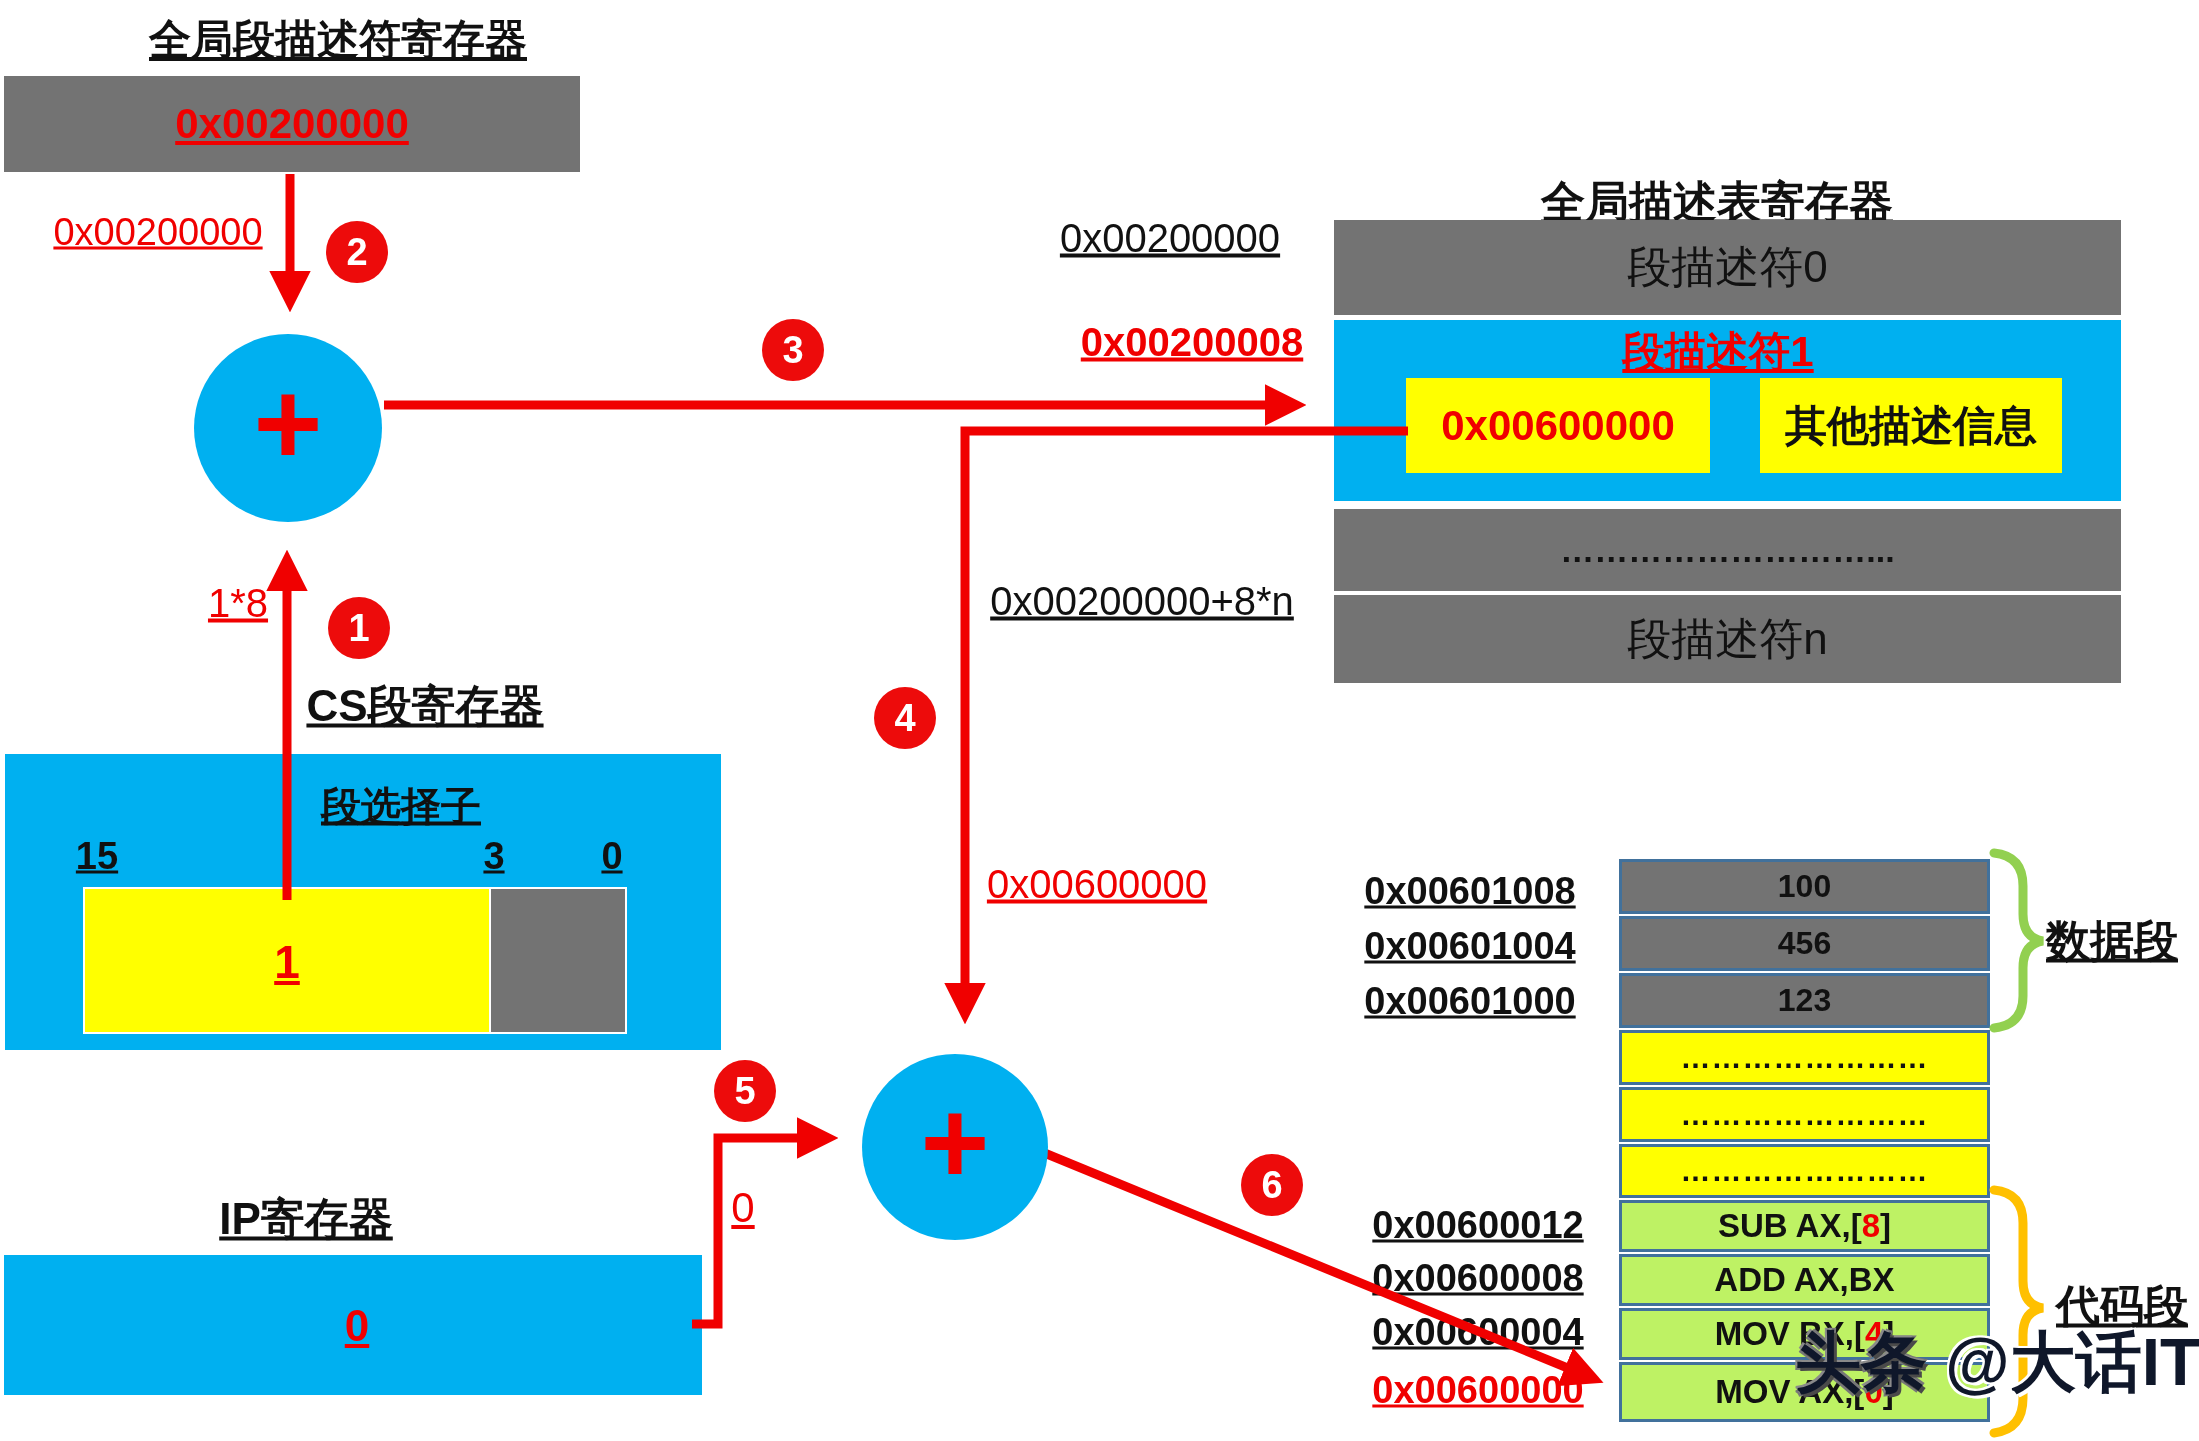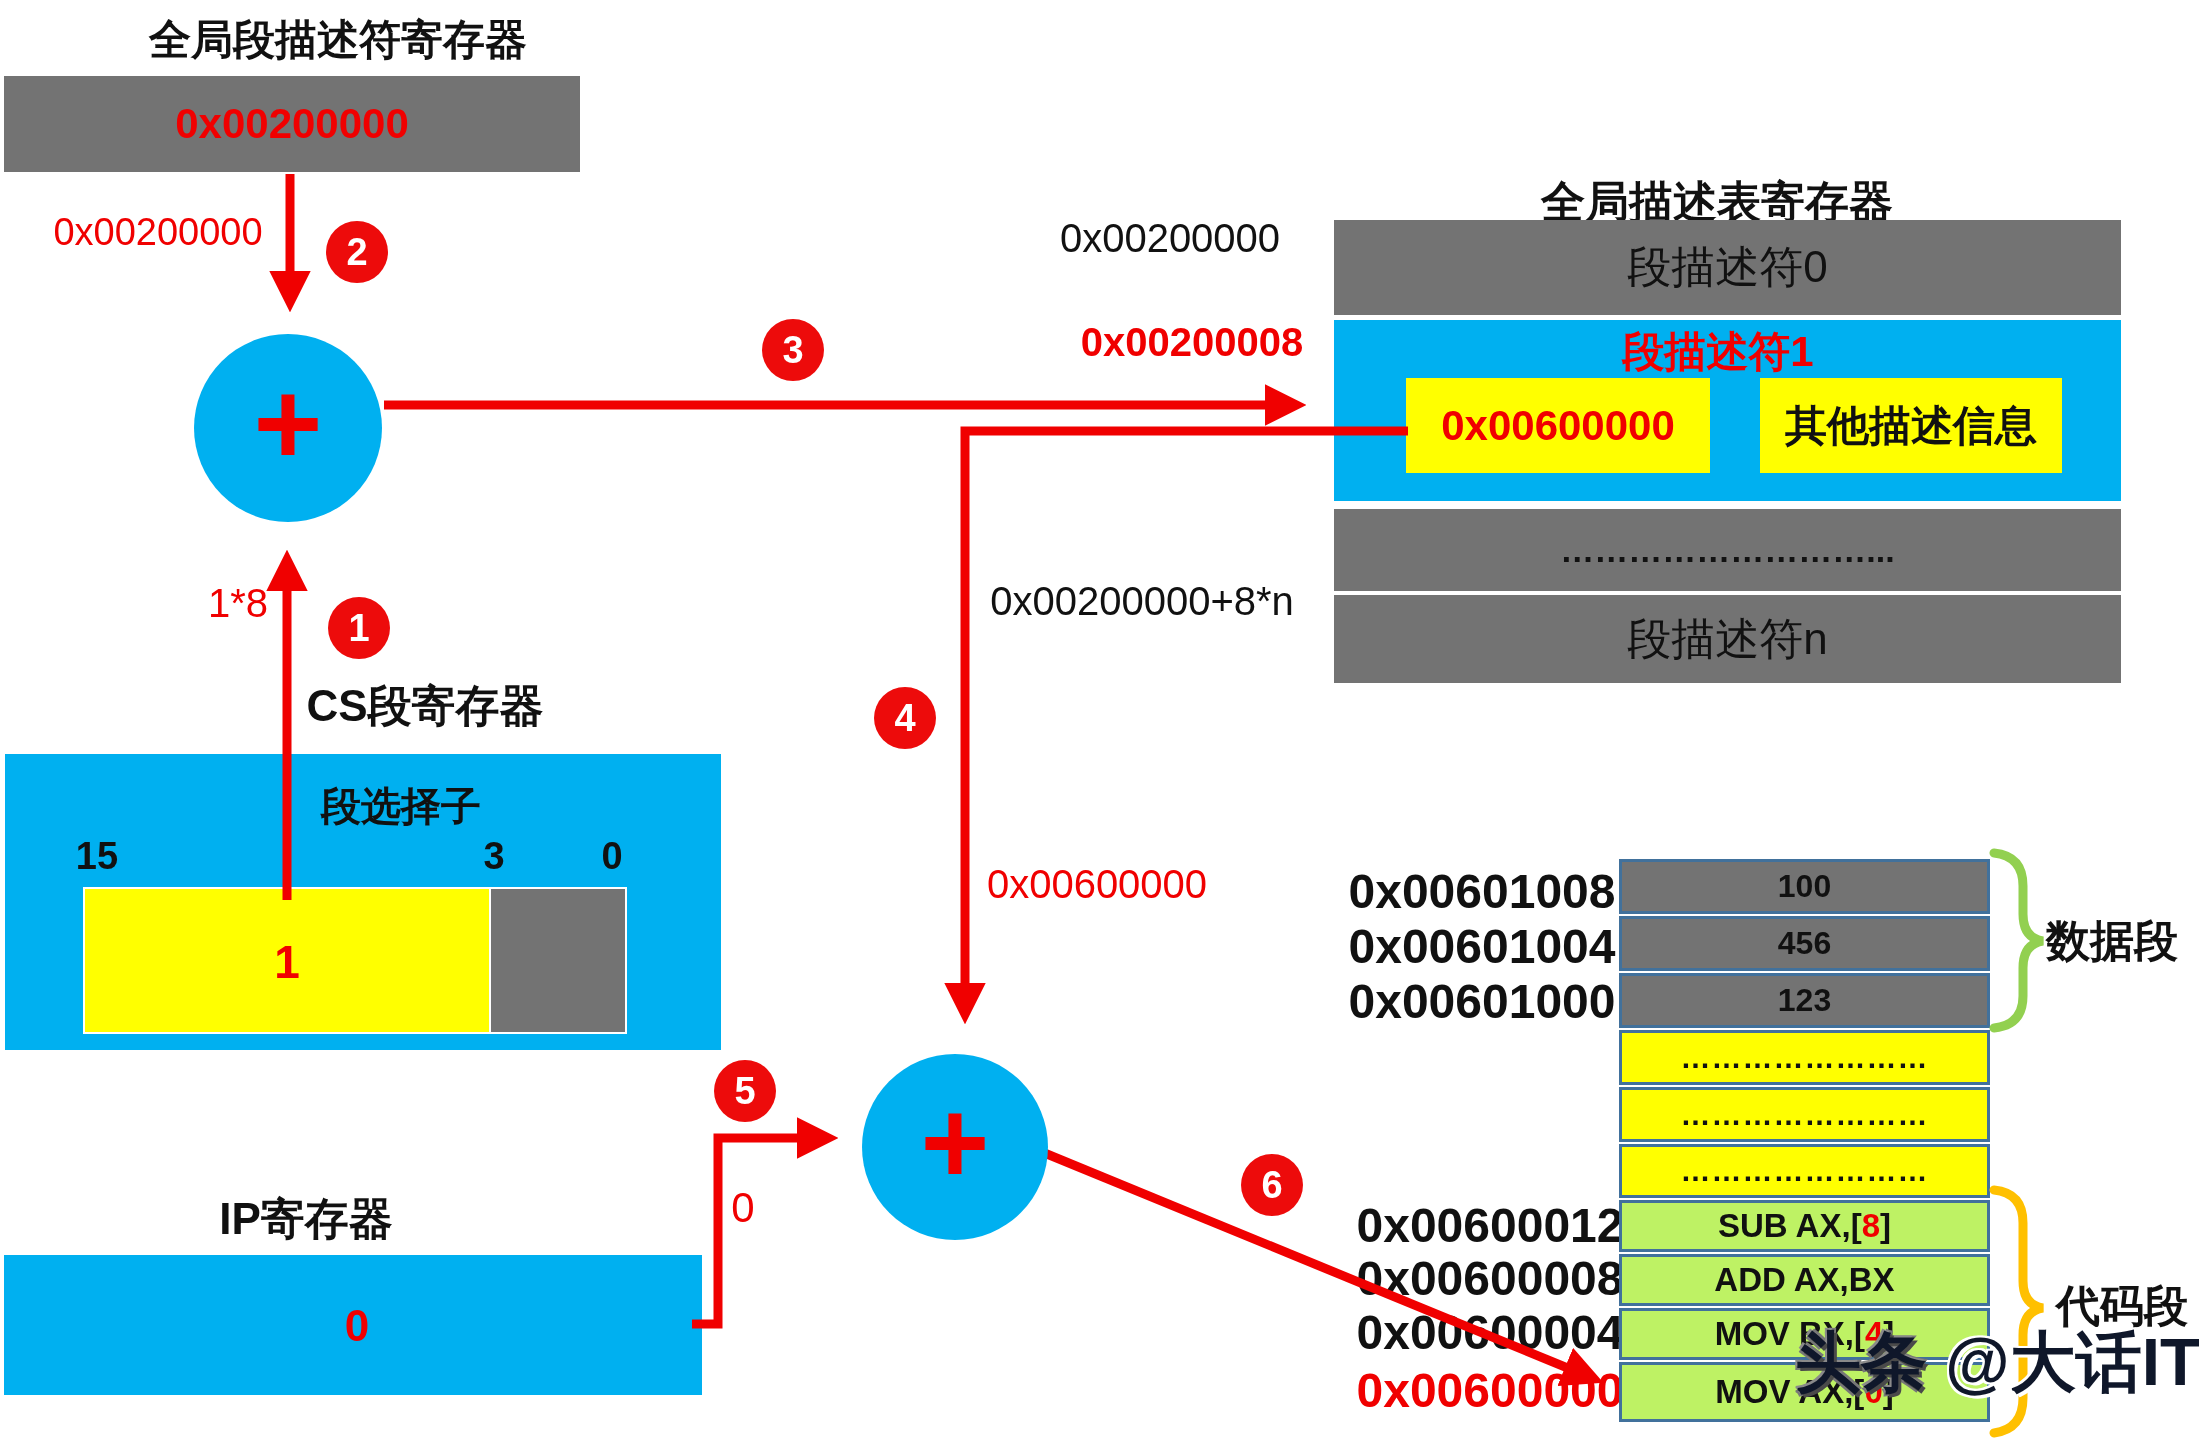--- a/index.html
+++ b/index.html
@@ -1,20 +1,20 @@
 <!DOCTYPE html>
 <html><head>
 <meta charset="utf-8">
 <style>
   html,body{margin:0;padding:0;background:#ffffff;}
   .canvas{
     position:relative;width:2199px;height:1441px;background:#ffffff;overflow:hidden;
     font-family:"Liberation Sans","DejaVu Sans",sans-serif;color:#111;
   }
-  .ctr{position:absolute;transform:translate(-50%,-50%);white-space:nowrap;}
+  .ctr{position:absolute;transform:translate(-50%,-50%);white-space:nowrap;text-decoration:underline;}
   .box{position:absolute;box-sizing:border-box;}
   .flexc{display:flex;align-items:center;justify-content:center;}
   .green{background:#737373;}
   .blue{background:#00B0F0;}
   .yellow{background:#FFFF00;}
   .orange{background:#bef264;}
   .red{color:#F00000;}
   .bold{font-weight:700;}
   .badge{
     position:absolute;width:62px;height:62px;border-radius:50%;background:#ED0B0B;
@@ -24,21 +24,21 @@
   .circle{
     position:absolute;border-radius:50%;background:#00B0F0;z-index:4;
   }
   .plus{
     position:absolute;left:50%;top:50%;transform:translate(-50%,-54%);
     color:#F00000;font-size:118px;font-weight:700;line-height:1;
   }
   .memrow{position:absolute;box-sizing:border-box;border:3px solid #41719C;
     display:flex;align-items:center;justify-content:center;font-weight:700;}
   .instr{font-size:33px;font-weight:700;white-space:nowrap;}
-  .addr{font-size:48px;font-weight:700;white-space:nowrap;margin-left:12px;}
+  .addr{font-size:38px;font-weight:700;white-space:nowrap;}
   .dots{font-size:30px;font-weight:700;letter-spacing:1px;}
   svg.overlay{position:absolute;left:0;top:0;z-index:3;}
   .wm{position:absolute;left:1795px;top:1318px;z-index:9;font-size:66px;font-weight:700;white-space:nowrap;}
   .wm-a{color:#0f172a;text-shadow:3px 3px 0 #4a4a4a,-2px -2px 0 #8a8a8a,2px -2px 0 #777,-2px 2px 0 #777;margin-top:8px;}
   .wm-b{color:#0f172a;text-shadow:3px 3px 0 #ffffff,-2px -2px 0 #ffffff,2px -2px 0 #ffffff,-2px 2px 0 #ffffff;}
 </style>
 </head>
 <body>
 
 <div class="canvas">

